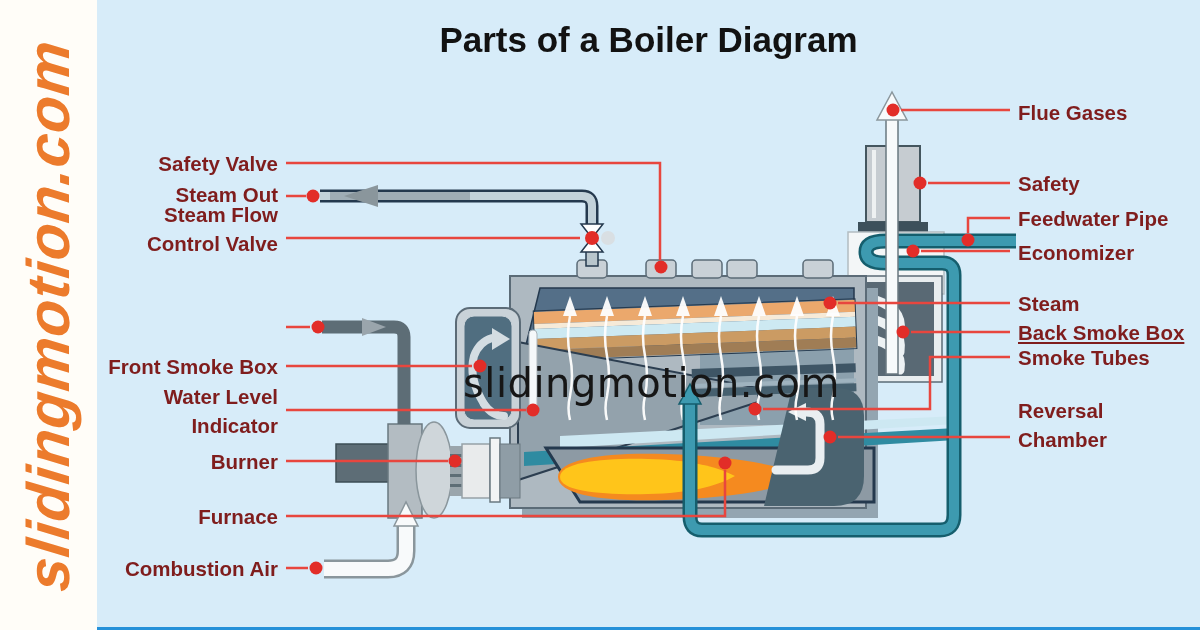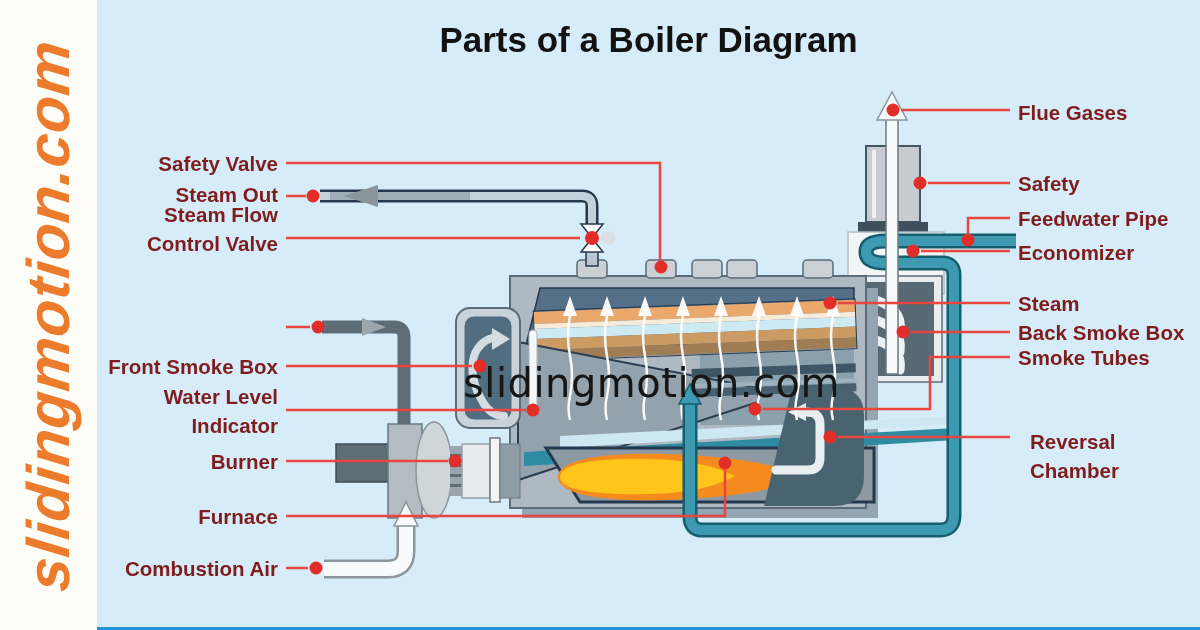--- a/index.html
+++ b/index.html
@@ -224,22 +224,22 @@
   <div class="lbl" style="left:1018px;top:98px;">
     <span>Flue Gases</span></div>
   <div class="lbl" style="left:1018px;top:169px;">
     <span>Safety</span></div>
   <div class="lbl" style="left:1018px;top:204px;">
     <span>Feedwater Pipe</span></div>
   <div class="lbl" style="left:1018px;top:238px;">
     <span>Economizer</span></div>
   <div class="lbl" style="left:1018px;top:289px;">
     <span>Steam</span></div>
-  <div class="lbl" style="left:1018px;top:318px;">
+  <div class="lbl" style="left:1018px;top:318px;text-decoration:underline;">
     <span>Back Smoke Box</span></div>
   <div class="lbl" style="left:1018px;top:343px;">
     <span>Smoke Tubes</span></div>
-  <div class="lbl" style="left:1018px;top:427px;margin-left:12px;">
+  <div class="lbl" style="left:1018px;top:396px;">
     <span>Reversal</span><br>
     <span>Chamber</span></div>
 
   <div class="bottom-rule"></div>
 </div>
 
 </body></html>

